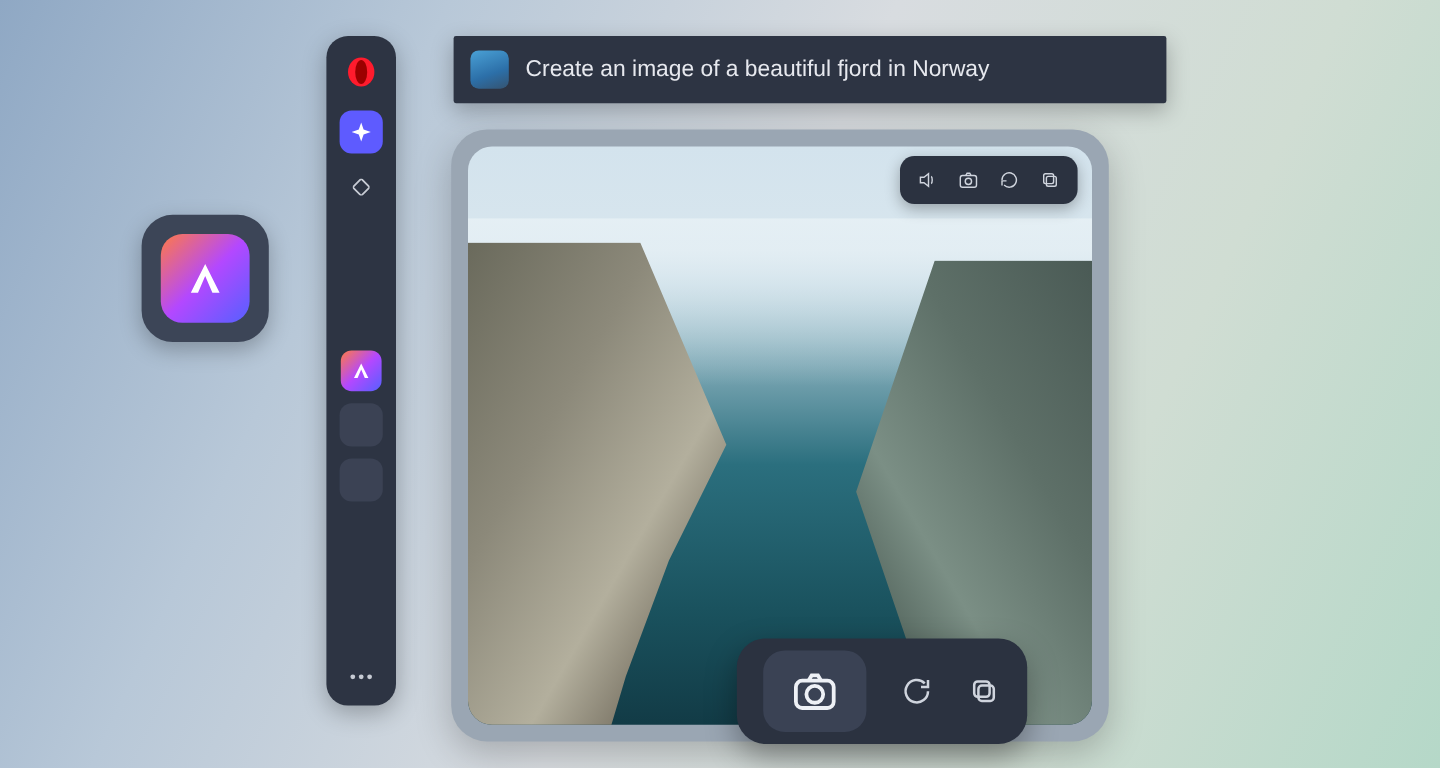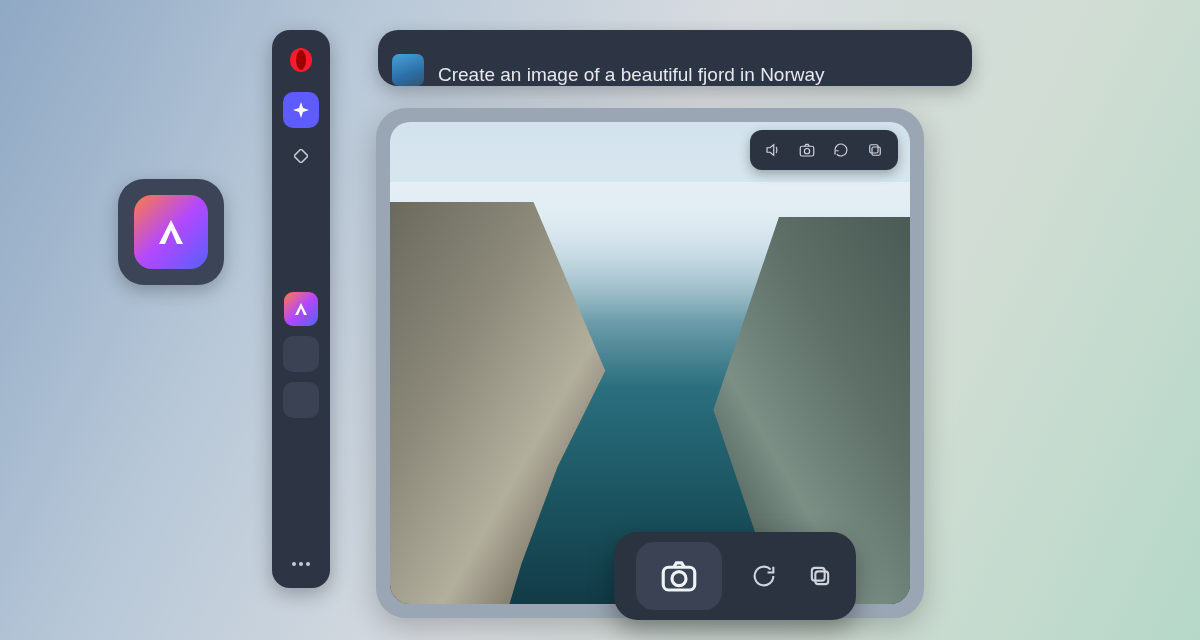--- a/index.html
+++ b/index.html
@@ -68,23 +68,23 @@
     display:flex; align-items:center; justify-content:center;
     color:#c7cbd4;
   }
 
   
   .prompt-bar {
     position:absolute;
     left:378px; top:30px;
     width:594px; height:56px;
     background:#2d3443;
-    border-radius:20px;
+    border-radius:2px;
     box-shadow:0 6px 18px rgba(0,0,0,0.25);
-    display:flex; align-items:flex-end;
+    display:flex; align-items:center;
     padding:0 14px;
     gap:14px;
   }
   .prompt-avatar {
     width:32px; height:32px;
     border-radius:7px;
     background: linear-gradient(160deg,#4aa1d6 0%, #2c6fa8 60%, #355370 100%);
     flex-shrink:0;
   }
   .prompt-text {

